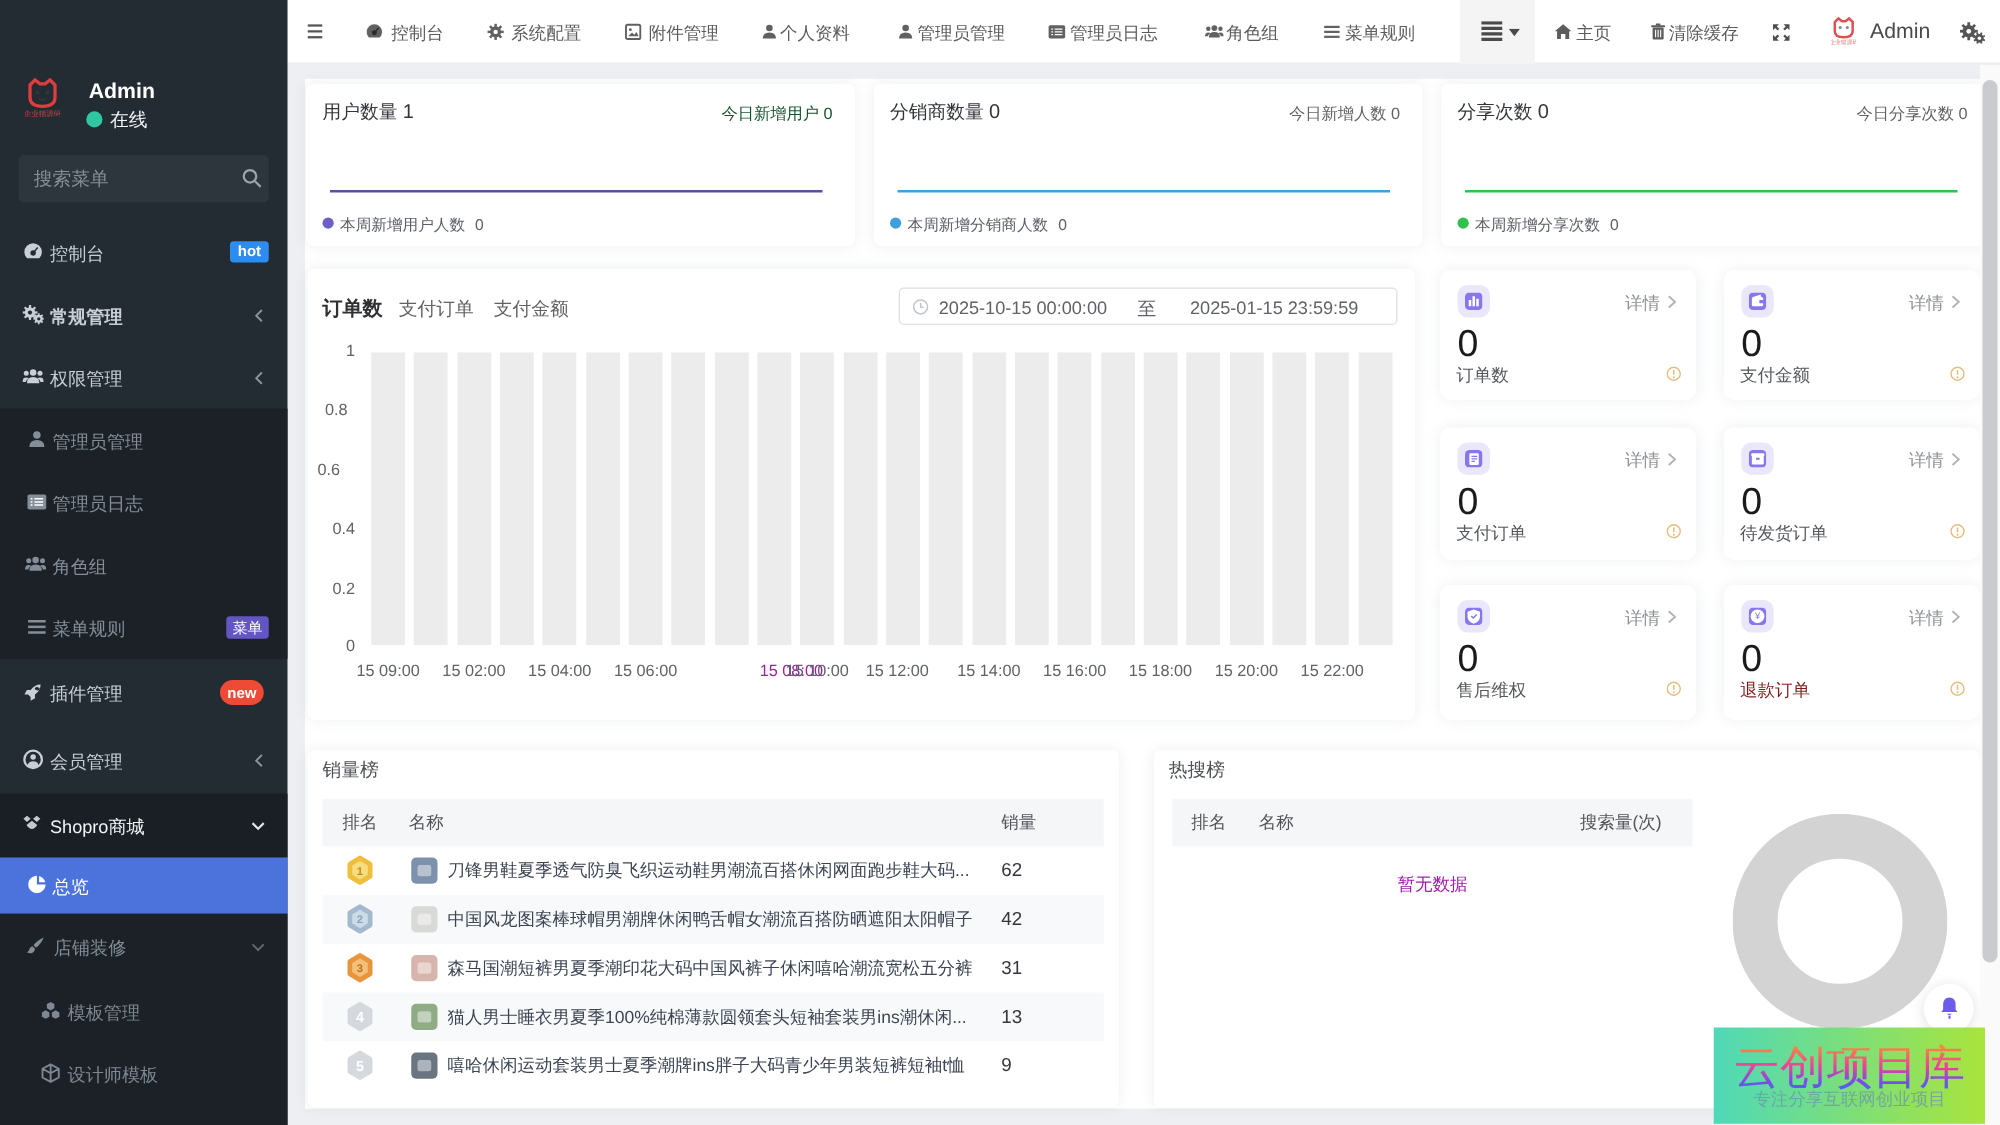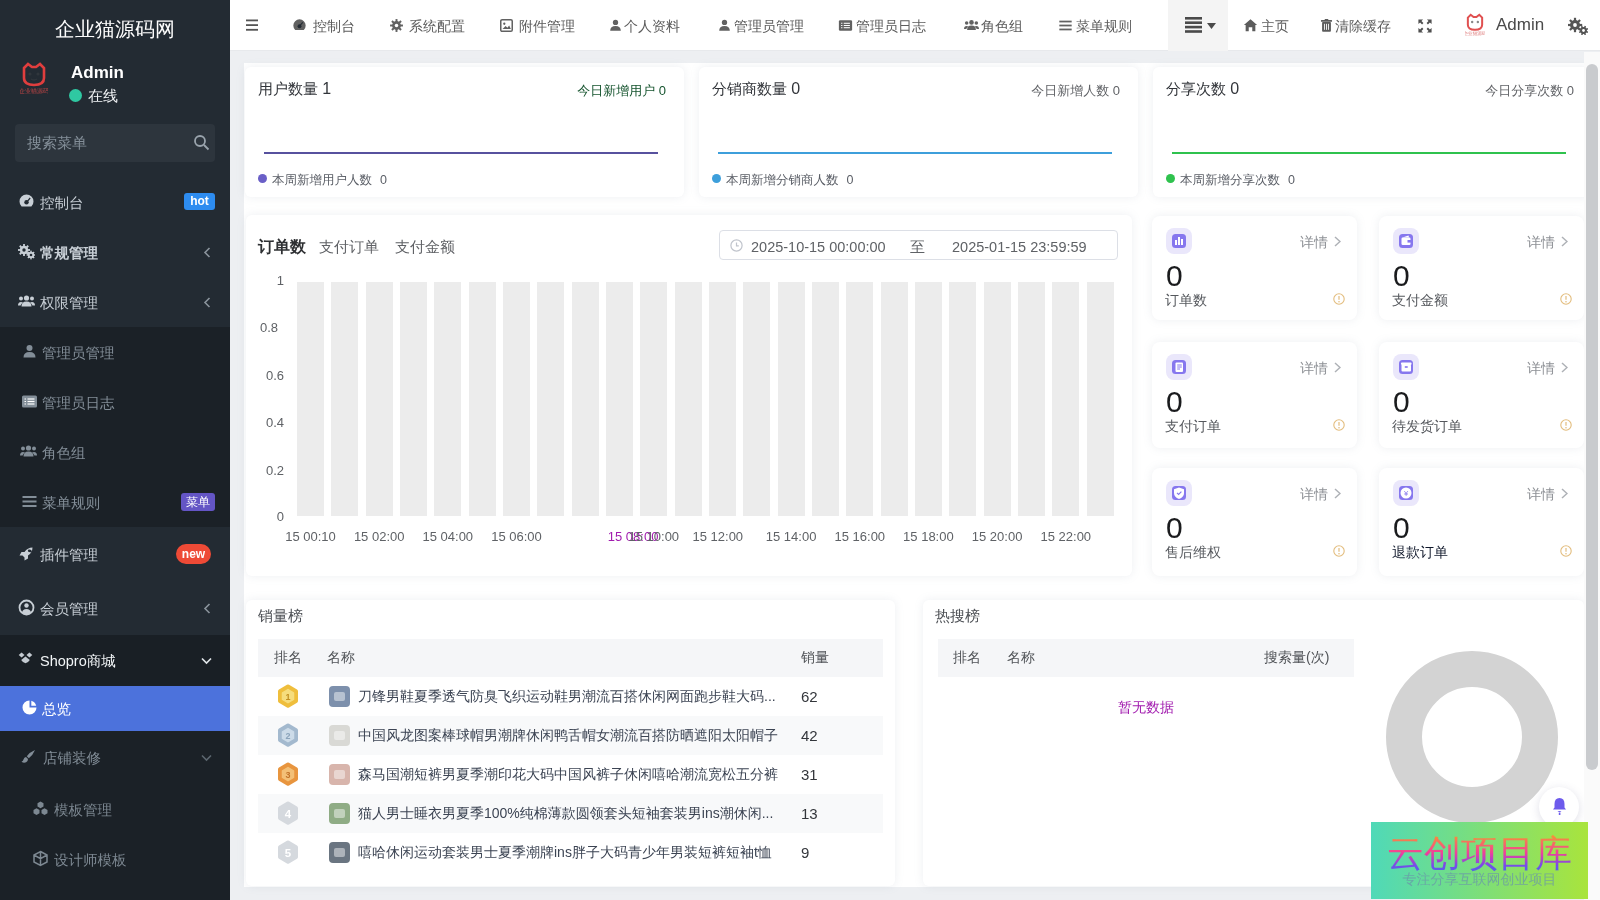--- a/index.html
+++ b/index.html
@@ -12,21 +12,20 @@
 </style>
 </head>
 <body>
 
 <div class="abs" style="left:244px;top:63px;width:1341px;height:824px;background:#ffffff;"></div>
 <div class="abs" style="left:0;top:0;width:230px;height:900px;background:#232b33;z-index:5;">
 <div class="abs" style="left:0;top:327px;width:230px;height:200px;background:#1b2127;"></div>
 <div class="abs" style="left:0;top:635px;width:230px;height:51px;background:#191f25;"></div>
 <div class="abs" style="left:0;top:686px;width:230px;height:45px;background:#4c72dc;"></div>
 <div class="abs" style="left:0;top:731px;width:230px;height:169px;background:#1b2127;"></div>
-<div class="txt" style="left:0;top:16px;width:230px;text-align:center;font-size:20px;color:#fdfdfd;">企业猫源码网</div>
 <svg class="abs" style="left:20px;top:62px;" width="28" height="34" viewBox="0 0 28 34">
 <path d="M4 6 L8 2 L12 5 L16 5 L20 2 L24 6 L24 16 Q24 23 14 23 Q4 23 4 16 Z" fill="none" stroke="#e03e3e" stroke-width="2.6"></path>
 <circle cx="10" cy="12" r="1.6" fill="#30363c"></circle>
       <circle cx="18" cy="12" r="1.6" fill="#30363c"></circle>
 <path d="M11 17 Q14 19 17 17" stroke="#30363c" stroke-width="1.4" fill="none"></path>
 <text x="14" y="31" font-size="6" fill="#c24545" text-anchor="middle" font-family="Liberation Sans">企业猫源码</text>
 </svg>
 <div class="txt" style="left:71px;top:63px;font-size:17px;font-weight:bold;color:#ffffff;">Admin</div>
 <div class="abs" style="left:69px;top:89px;width:13px;height:13px;border-radius:50%;background:#2fc8a2;"></div>
 <div class="txt" style="left:88px;top:87px;font-size:15px;color:#f2f4f6;">在线</div>
@@ -333,21 +332,21 @@
 <div class="abs" style="left:719px;top:230px;width:399px;height:30px;background:#fff;border:1px solid #dcdfe6;border-radius:4px;"></div>
 <svg class="abs" style="left:730px;top:239px;" width="13" height="13" viewBox="0 0 13 13">
 <circle cx="6.5" cy="6.5" r="5.6" fill="none" stroke="#c0c4cc" stroke-width="1.2"></circle>
 <path d="M6.5 3.4 L6.5 6.8 L8.8 6.8" fill="none" stroke="#c0c4cc" stroke-width="1.2"></path>
   </svg>
 <div class="txt" style="left:751px;top:239px;font-size:14.5px;color:#5f6266;">2025-10-15 00:00:00</div>
 <div class="txt" style="left:910px;top:238px;font-size:15px;color:#5f6266;">至</div>
 <div class="txt" style="left:952px;top:239px;font-size:14.5px;color:#5f6266;">2025-01-15 23:59:59</div>
 <div class="txt" style="left:254px;top:272.5px;width:30px;text-align:right;font-size:13px;color:#5f6266;">1</div>
 <div class="txt" style="left:254px;top:320.0px;width:30px;text-align:center;font-size:13px;color:#5f6266;">0.8</div>
-<div class="txt" style="left:254px;top:367.5px;width:30px;text-align:right;font-size:13px;color:#5f6266;">0.6</div>
+<div class="txt" style="left:254px;top:367.5px;width:30px;font-size:13px;color:#5f6266;">0.6</div>
 <div class="txt" style="left:254px;top:415.0px;width:30px;text-align:right;font-size:13px;color:#5f6266;">0.4</div>
 <div class="txt" style="left:254px;top:462.5px;width:30px;text-align:right;font-size:13px;color:#5f6266;">0.2</div>
 <div class="txt" style="left:254px;top:508.5px;width:30px;text-align:right;font-size:13px;color:#5f6266;">0</div>
 <div class="abs" style="left:297.0px;top:282px;width:27px;height:234px;background:#ececec;"></div>
 <div class="abs" style="left:331.3px;top:282px;width:27px;height:234px;background:#ececec;"></div>
 <div class="abs" style="left:365.7px;top:282px;width:27px;height:234px;background:#ececec;"></div>
 <div class="abs" style="left:400.0px;top:282px;width:27px;height:234px;background:#ececec;"></div>
 <div class="abs" style="left:434.3px;top:282px;width:27px;height:234px;background:#ececec;"></div>
 <div class="abs" style="left:468.6px;top:282px;width:27px;height:234px;background:#ececec;"></div>
 <div class="abs" style="left:503.0px;top:282px;width:27px;height:234px;background:#ececec;"></div>
@@ -361,21 +360,21 @@
 <div class="abs" style="left:777.6px;top:282px;width:27px;height:234px;background:#ececec;"></div>
 <div class="abs" style="left:811.9px;top:282px;width:27px;height:234px;background:#ececec;"></div>
 <div class="abs" style="left:846.3px;top:282px;width:27px;height:234px;background:#ececec;"></div>
 <div class="abs" style="left:880.6px;top:282px;width:27px;height:234px;background:#ececec;"></div>
 <div class="abs" style="left:914.9px;top:282px;width:27px;height:234px;background:#ececec;"></div>
 <div class="abs" style="left:949.3px;top:282px;width:27px;height:234px;background:#ececec;"></div>
 <div class="abs" style="left:983.6px;top:282px;width:27px;height:234px;background:#ececec;"></div>
 <div class="abs" style="left:1017.9px;top:282px;width:27px;height:234px;background:#ececec;"></div>
 <div class="abs" style="left:1052.3px;top:282px;width:27px;height:234px;background:#ececec;"></div>
 <div class="abs" style="left:1086.6px;top:282px;width:27px;height:234px;background:#ececec;"></div>
-<div class="txt" style="left:280.5px;top:529px;width:60px;text-align:center;font-size:13px;color:#5f6266;">15 00:10</div>
+<div class="txt" style="left:280.5px;top:529px;width:60px;text-align:center;font-size:13px;color:#5f6266;">15 09:00</div>
 <div class="txt" style="left:349.2px;top:529px;width:60px;text-align:center;font-size:13px;color:#5f6266;">15 02:00</div>
 <div class="txt" style="left:417.8px;top:529px;width:60px;text-align:center;font-size:13px;color:#5f6266;">15 04:00</div>
 <div class="txt" style="left:486.5px;top:529px;width:60px;text-align:center;font-size:13px;color:#5f6266;">15 06:00</div>
 <div class="txt" style="left:555.1px;top:529px;width:60px;text-align:center;font-size:13px;color:#a21caf;margin-left:48px;">15 08:00</div>
 <div class="txt" style="left:623.8px;top:529px;width:60px;text-align:center;font-size:13px;color:#5f6266;">15 10:00</div>
 <div class="txt" style="left:692.5px;top:529px;width:60px;text-align:left;font-size:13px;color:#5f6266;">15 12:00</div>
 <div class="txt" style="left:761.1px;top:529px;width:60px;text-align:center;font-size:13px;color:#5f6266;">15 14:00</div>
 <div class="txt" style="left:829.8px;top:529px;width:60px;text-align:center;font-size:13px;color:#5f6266;">15 16:00</div>
 <div class="txt" style="left:898.4px;top:529px;width:60px;text-align:center;font-size:13px;color:#5f6266;">15 18:00</div>
 <div class="txt" style="left:967.1px;top:529px;width:60px;text-align:center;font-size:13px;color:#5f6266;">15 20:00</div>
@@ -496,21 +495,21 @@
     <g transform="translate(0,0)">
       <circle cx="7" cy="7" r="5.5" fill="#fff"></circle>
       <text x="7" y="9.6" font-size="7.5" fill="#8677ee" text-anchor="middle" font-family="Liberation Sans">¥</text>
     </g>
   </svg>
 <div class="txt" style="left:1527px;top:486px;font-size:14px;color:#8d9095;">详情</div>
 <svg class="abs" style="left:1561px;top:488px;" width="7" height="11" viewBox="0 0 7 11">
     <path d="M1 1 L6 5.5 L1 10" fill="none" stroke="#aeb1b6" stroke-width="1.5"></path>
   </svg>
 <div class="txt" style="left:1393px;top:511px;font-size:30px;color:#1a1b1d;">0</div>
-<div class="txt" style="left:1392px;top:544px;font-size:14px;color:#0f172a;text-align:center;">退款订单</div>
+<div class="txt" style="left:1392px;top:544px;font-size:14px;color:#7f1d1d;text-align:center;">退款订单</div>
 <svg class="abs" style="left:1560px;top:545px;" width="12" height="12" viewBox="0 0 12 12">
 <circle cx="6" cy="6" r="5.2" fill="none" stroke="#e3bd7e" stroke-width="1.1"></circle>
 <line x1="6" y1="3" x2="6" y2="6.8" stroke="#e3bd7e" stroke-width="1.2"></line>
     <circle cx="6" cy="8.8" r="0.8" fill="#e3bd7e"></circle>
   </svg>
 <div class="abs" style="left:246px;top:600px;width:649px;height:286px;background:#fff;border-radius:6px;box-shadow:0 0 10px rgba(130,140,160,0.14);"></div>
 <div class="txt" style="left:258px;top:607px;font-size:15px;color:#4e5156;">销量榜</div>
 <div class="abs" style="left:258px;top:639px;width:625px;height:38px;background:#f5f6f8;"></div>
 <div class="txt" style="left:274px;top:649px;font-size:14px;color:#515458;">排名</div>
 <div class="txt" style="left:327px;top:649px;font-size:14px;color:#515458;">名称</div>

